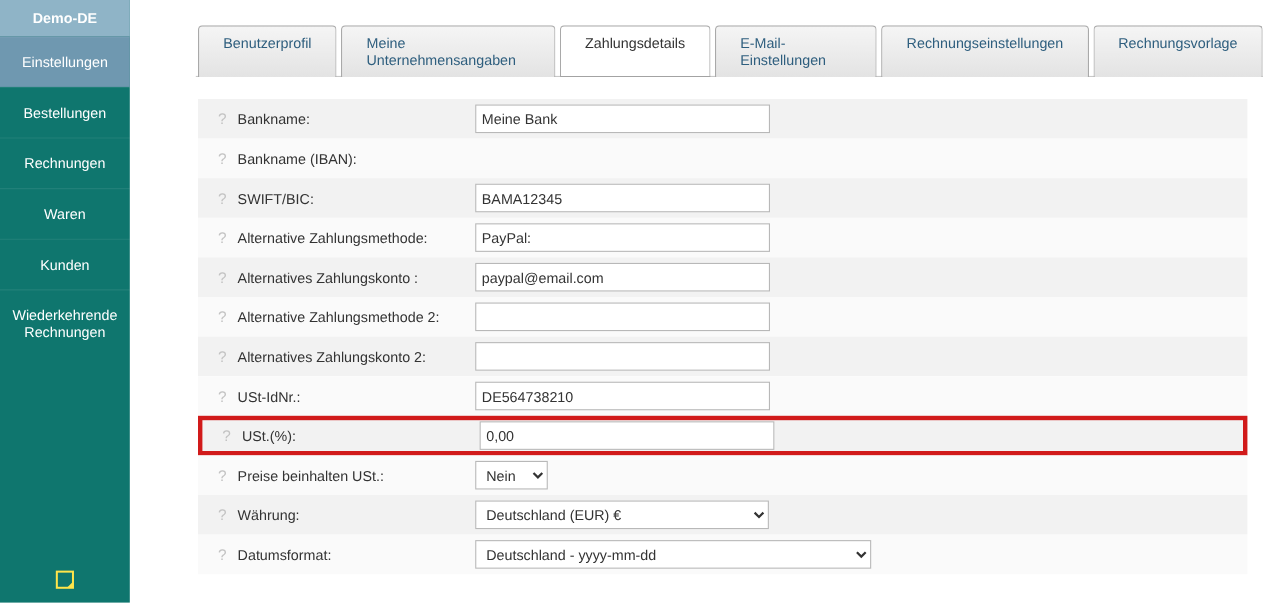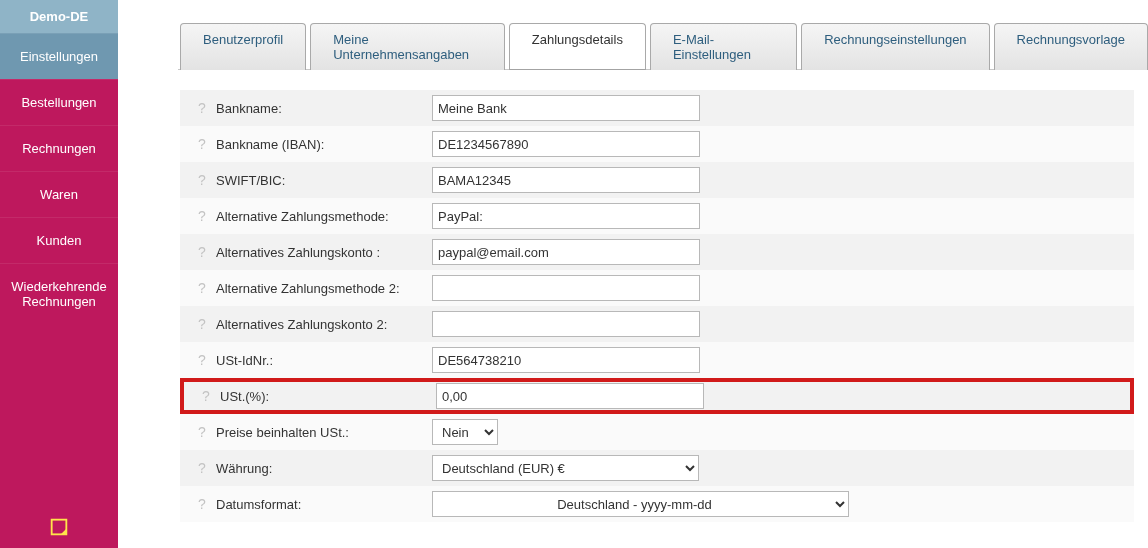--- a/index.html
+++ b/index.html
@@ -2,21 +2,21 @@
 <html><head>
 <meta charset="utf-8">
 <style>
   * { box-sizing: border-box; margin: 0; padding: 0; }
   html, body { width: 1148px; height: 548px; font-family: Arial, Helvetica, sans-serif; font-size: 13px; color: #333; overflow: hidden; background: #fff; }
   .page { display: flex; width: 100%; height: 100%; }
 
   
   .sidebar {
     width: 118px;
-    background: #be185d;
+    background: #0f766e;
     color: #fff;
     display: flex;
     flex-direction: column;
     flex: none;
   }
   .sidebar .brand {
     padding: 9px 0;
     text-align: center;
     background: #8fb4c7;
     font-weight: bold;
@@ -99,21 +99,21 @@
     font-size: 13px;
     padding: 3px 5px;
     border: 1px solid #b8b8b8;
     background: #fff;
     color: #333;
     height: 26px;
   }
   .w-input { width: 268px; }
   .w-short { width: 66px; }
   .w-med   { width: 267px; }
-  .w-long  { width: 417px; text-align: center; }
+  .w-long  { width: 360px; }
 
   .highlight-box {
     border: 4px solid #d11a1a;
   }
 
   .footer-btn {
     margin: 28px 0 0 14px;
     width: 140px; height: 10px; 
     background: #567c94;
   }
@@ -158,21 +158,20 @@
               <span>Bankname:</span>
             </div>
           <div class="field"><input type="text" class="w-input" value="Meine Bank" style=""></div>
         </div>
 
         <div class="row">
           <div class="label">
               <span class="help">?</span>
               <span>Bankname (IBAN):</span>
             </div>
-          <div class="field"><input type="text" class="w-input" value="DE1234567890" style=""></div>
         </div>
 
         <div class="row">
           <div class="label">
               <span class="help">?</span>
               <span>SWIFT/BIC:</span>
             </div>
           <div class="field"><input type="text" class="w-input" value="BAMA12345" style=""></div>
         </div>
 

